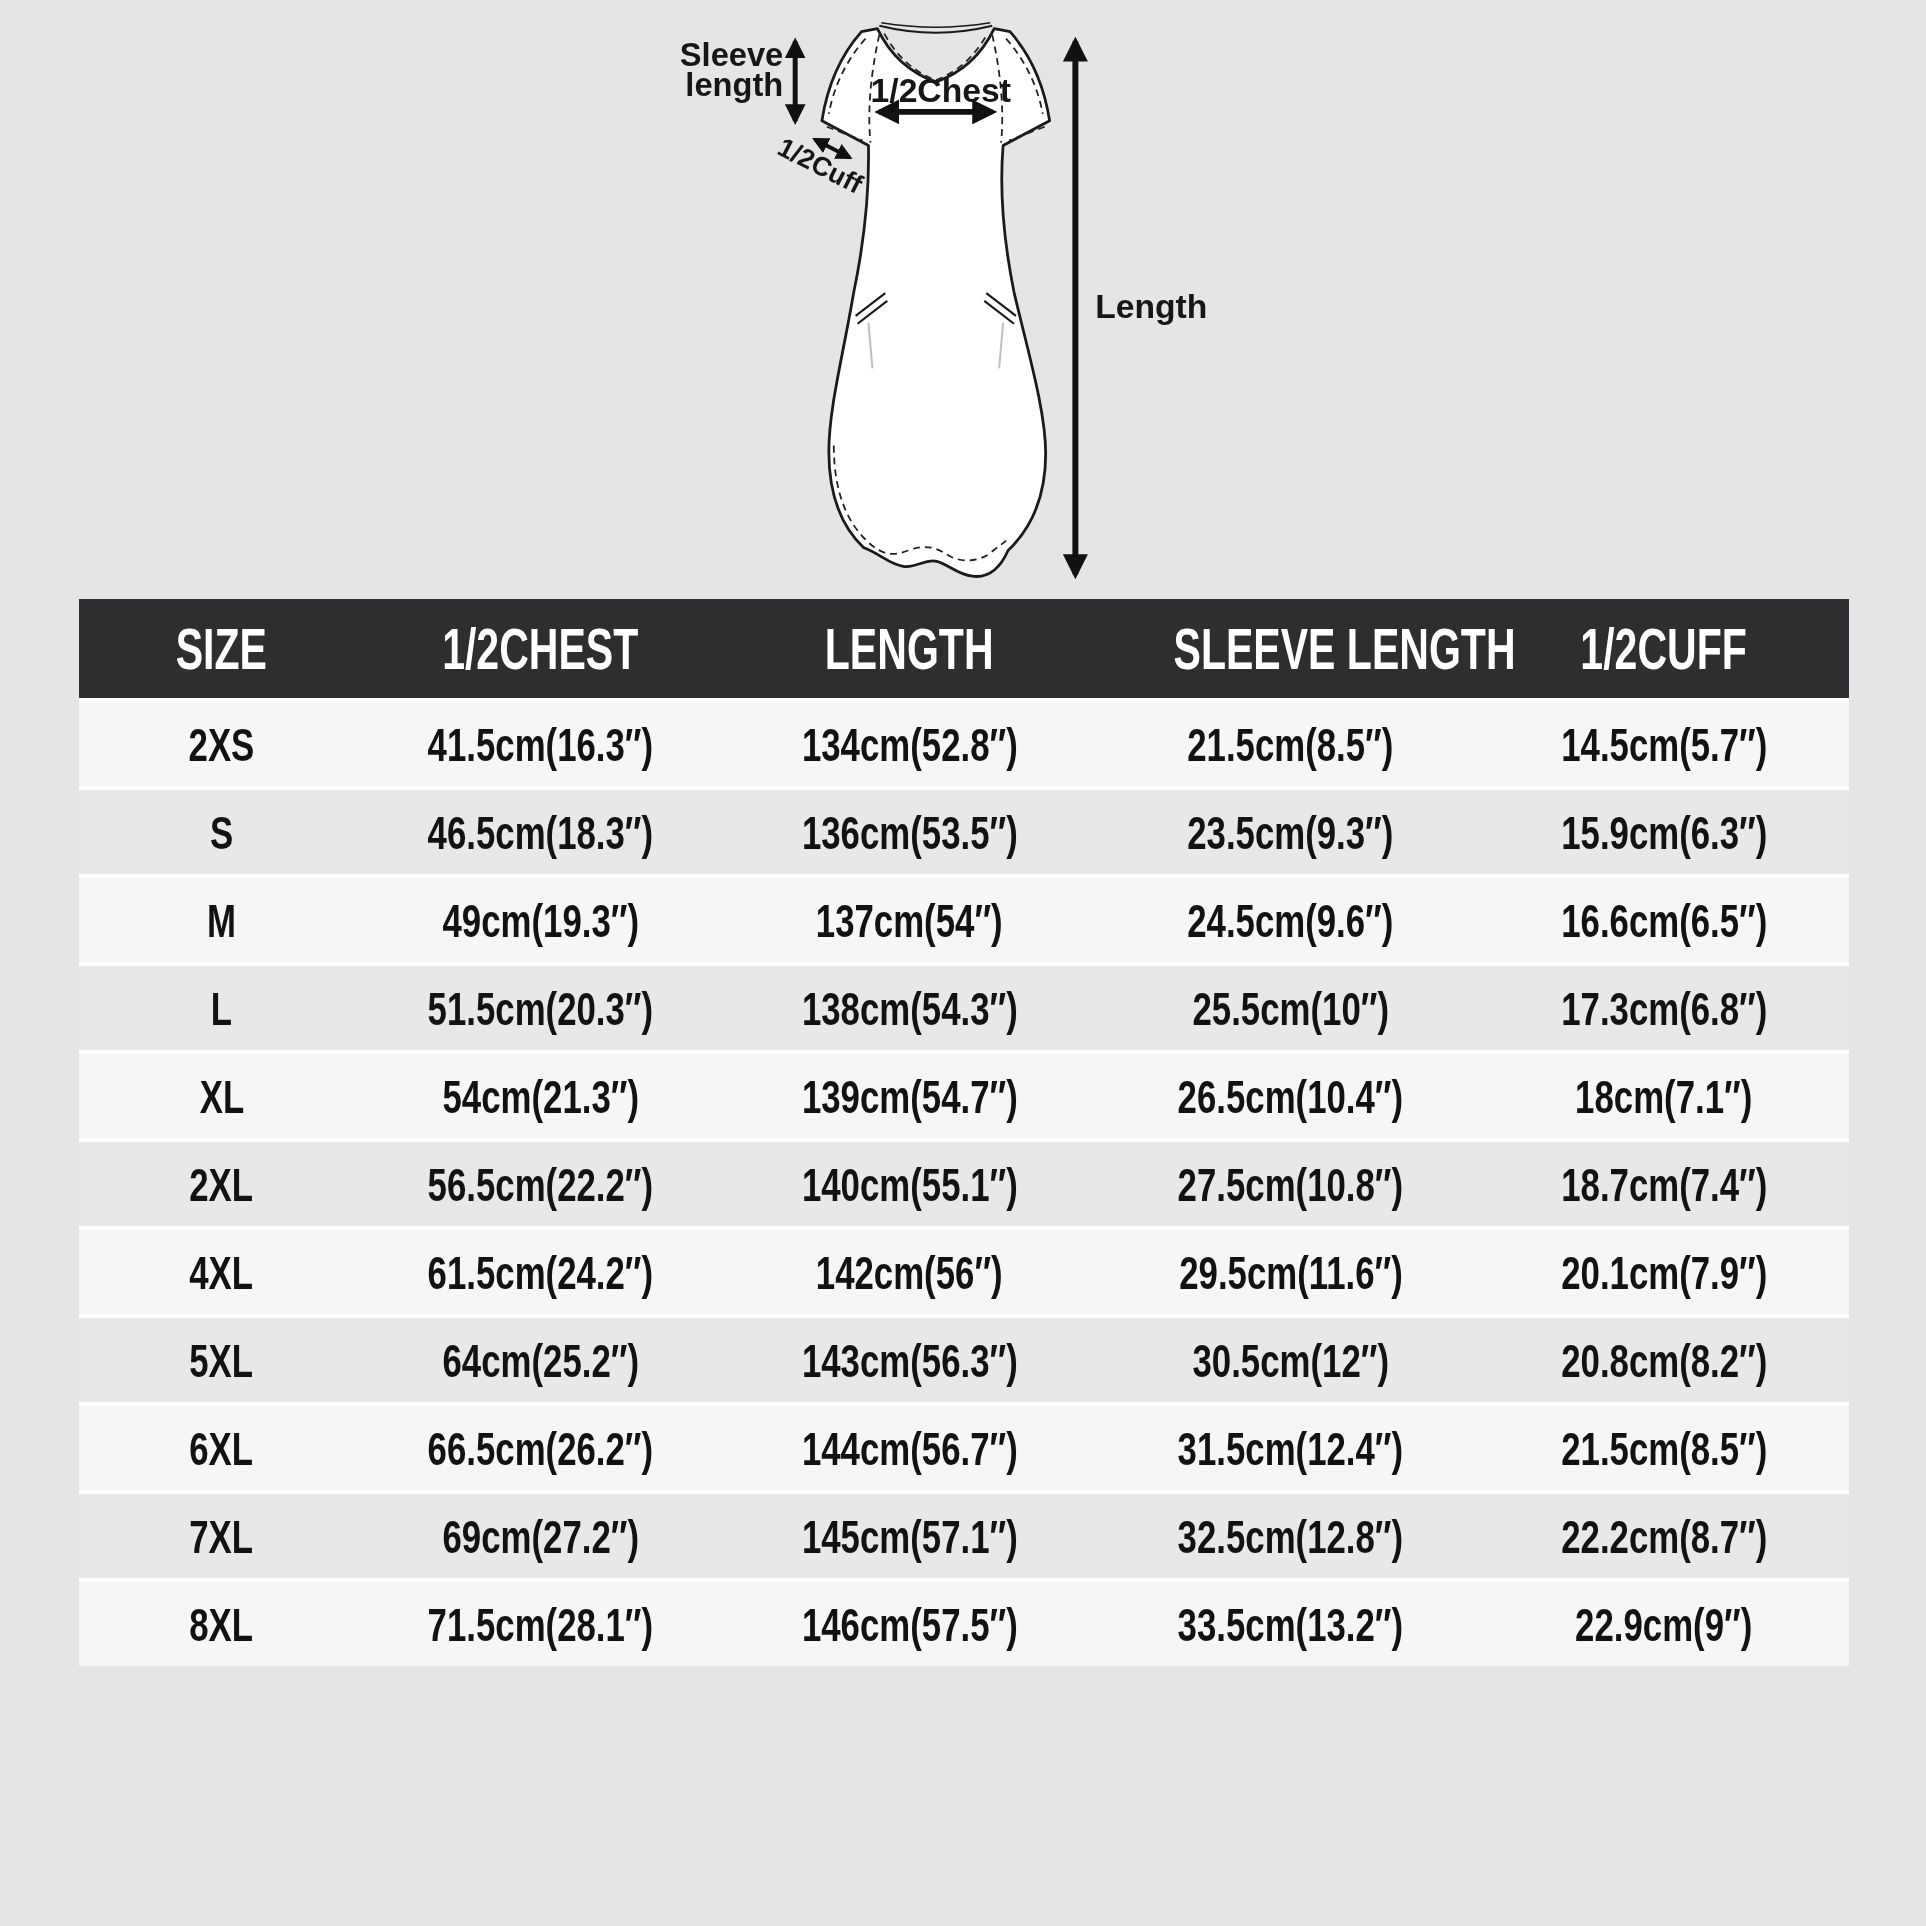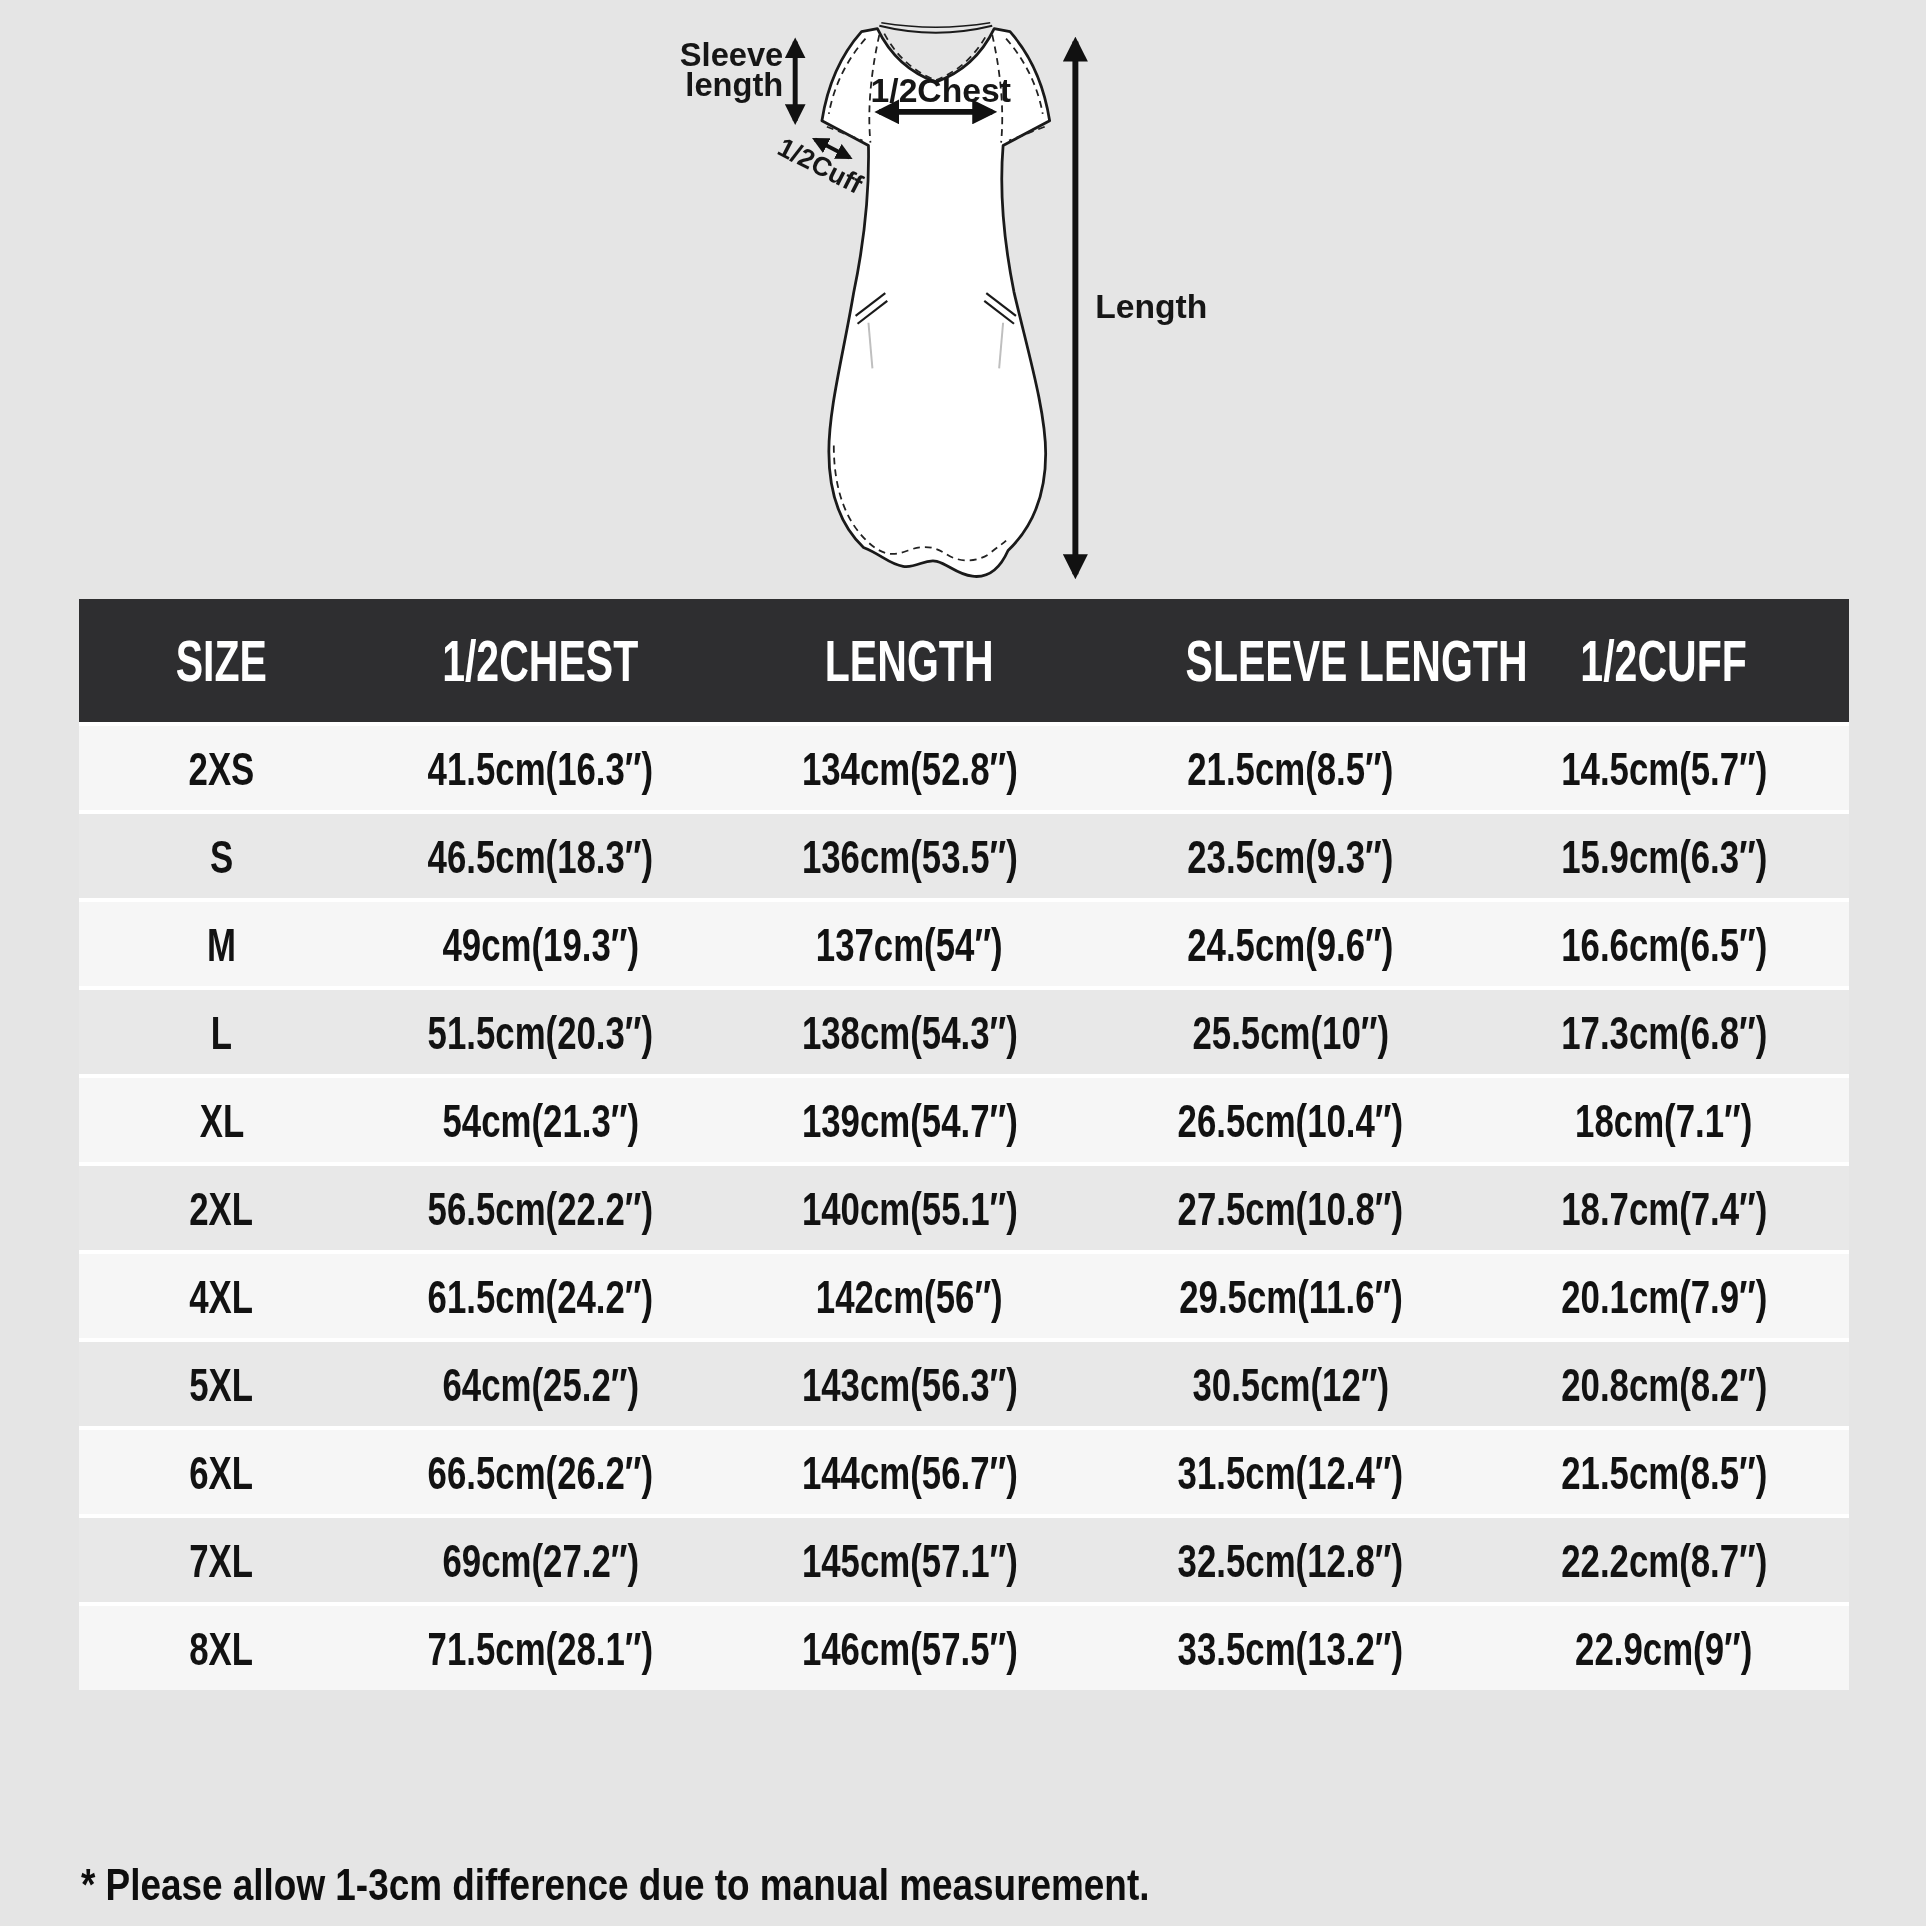--- a/index.html
+++ b/index.html
@@ -9,21 +9,21 @@
   .diagram{position:absolute;left:0;top:0;width:1927px;height:599px;}
   .diagram svg{display:block;width:100%;height:100%;}
   .diagram text{font-family:"Liberation Sans",sans-serif;font-weight:700;fill:#161616;}
   .lbl-sm{font-size:33px;}
   .lbl-chest{font-size:34px;}
   .lbl-cuff{font-size:27px;}
   .lbl-length{font-size:34px;}
   
   table.size-chart{position:absolute;left:79px;top:599px;width:1770px;
         border-collapse:collapse;table-layout:fixed;}
-  table.size-chart th{background:var(--header-bg,#2e2e30);height:91px;padding:16px;
+  table.size-chart th{background:var(--header-bg,#2e2e30);height:91px;padding:4px;
         color:#ffffff;font-weight:700;font-size:57px;text-align:center;vertical-align:middle;}
   table.size-chart td{height:84px;padding:0;border-top:4px solid #ffffff;
         color:#121212;font-weight:700;font-size:47px;text-align:center;vertical-align:middle;}
   table.size-chart tbody tr:nth-child(odd) td{background:var(--row-light,#f6f6f6);}
   table.size-chart tbody tr:nth-child(even) td{background:var(--row-dark,#e8e8e8);}
   .c{display:inline-block;transform:scaleX(0.74);white-space:nowrap;}
   th .c{transform:scaleX(0.72);}
   
   .footnote{position:absolute;left:81px;top:1859px;color:#0e0e0e;
         font-weight:700;font-size:45px;}
@@ -181,18 +181,15 @@
         <tr>
           <td><span class="c">8XL</span></td>
           <td><span class="c">71.5cm(28.1″)</span></td>
           <td><span class="c">146cm(57.5″)</span></td>
           <td><span class="c">33.5cm(13.2″)</span></td>
           <td><span class="c">22.9cm(9″)</span></td>
         </tr>
       </tbody>
   </table>
 
-  <div class="footnote">
-    <span class="c">* Please allow 1-3cm difference due to manual measurement.</span>
-  </div>
 
 </div>
 
 
 </body></html>

